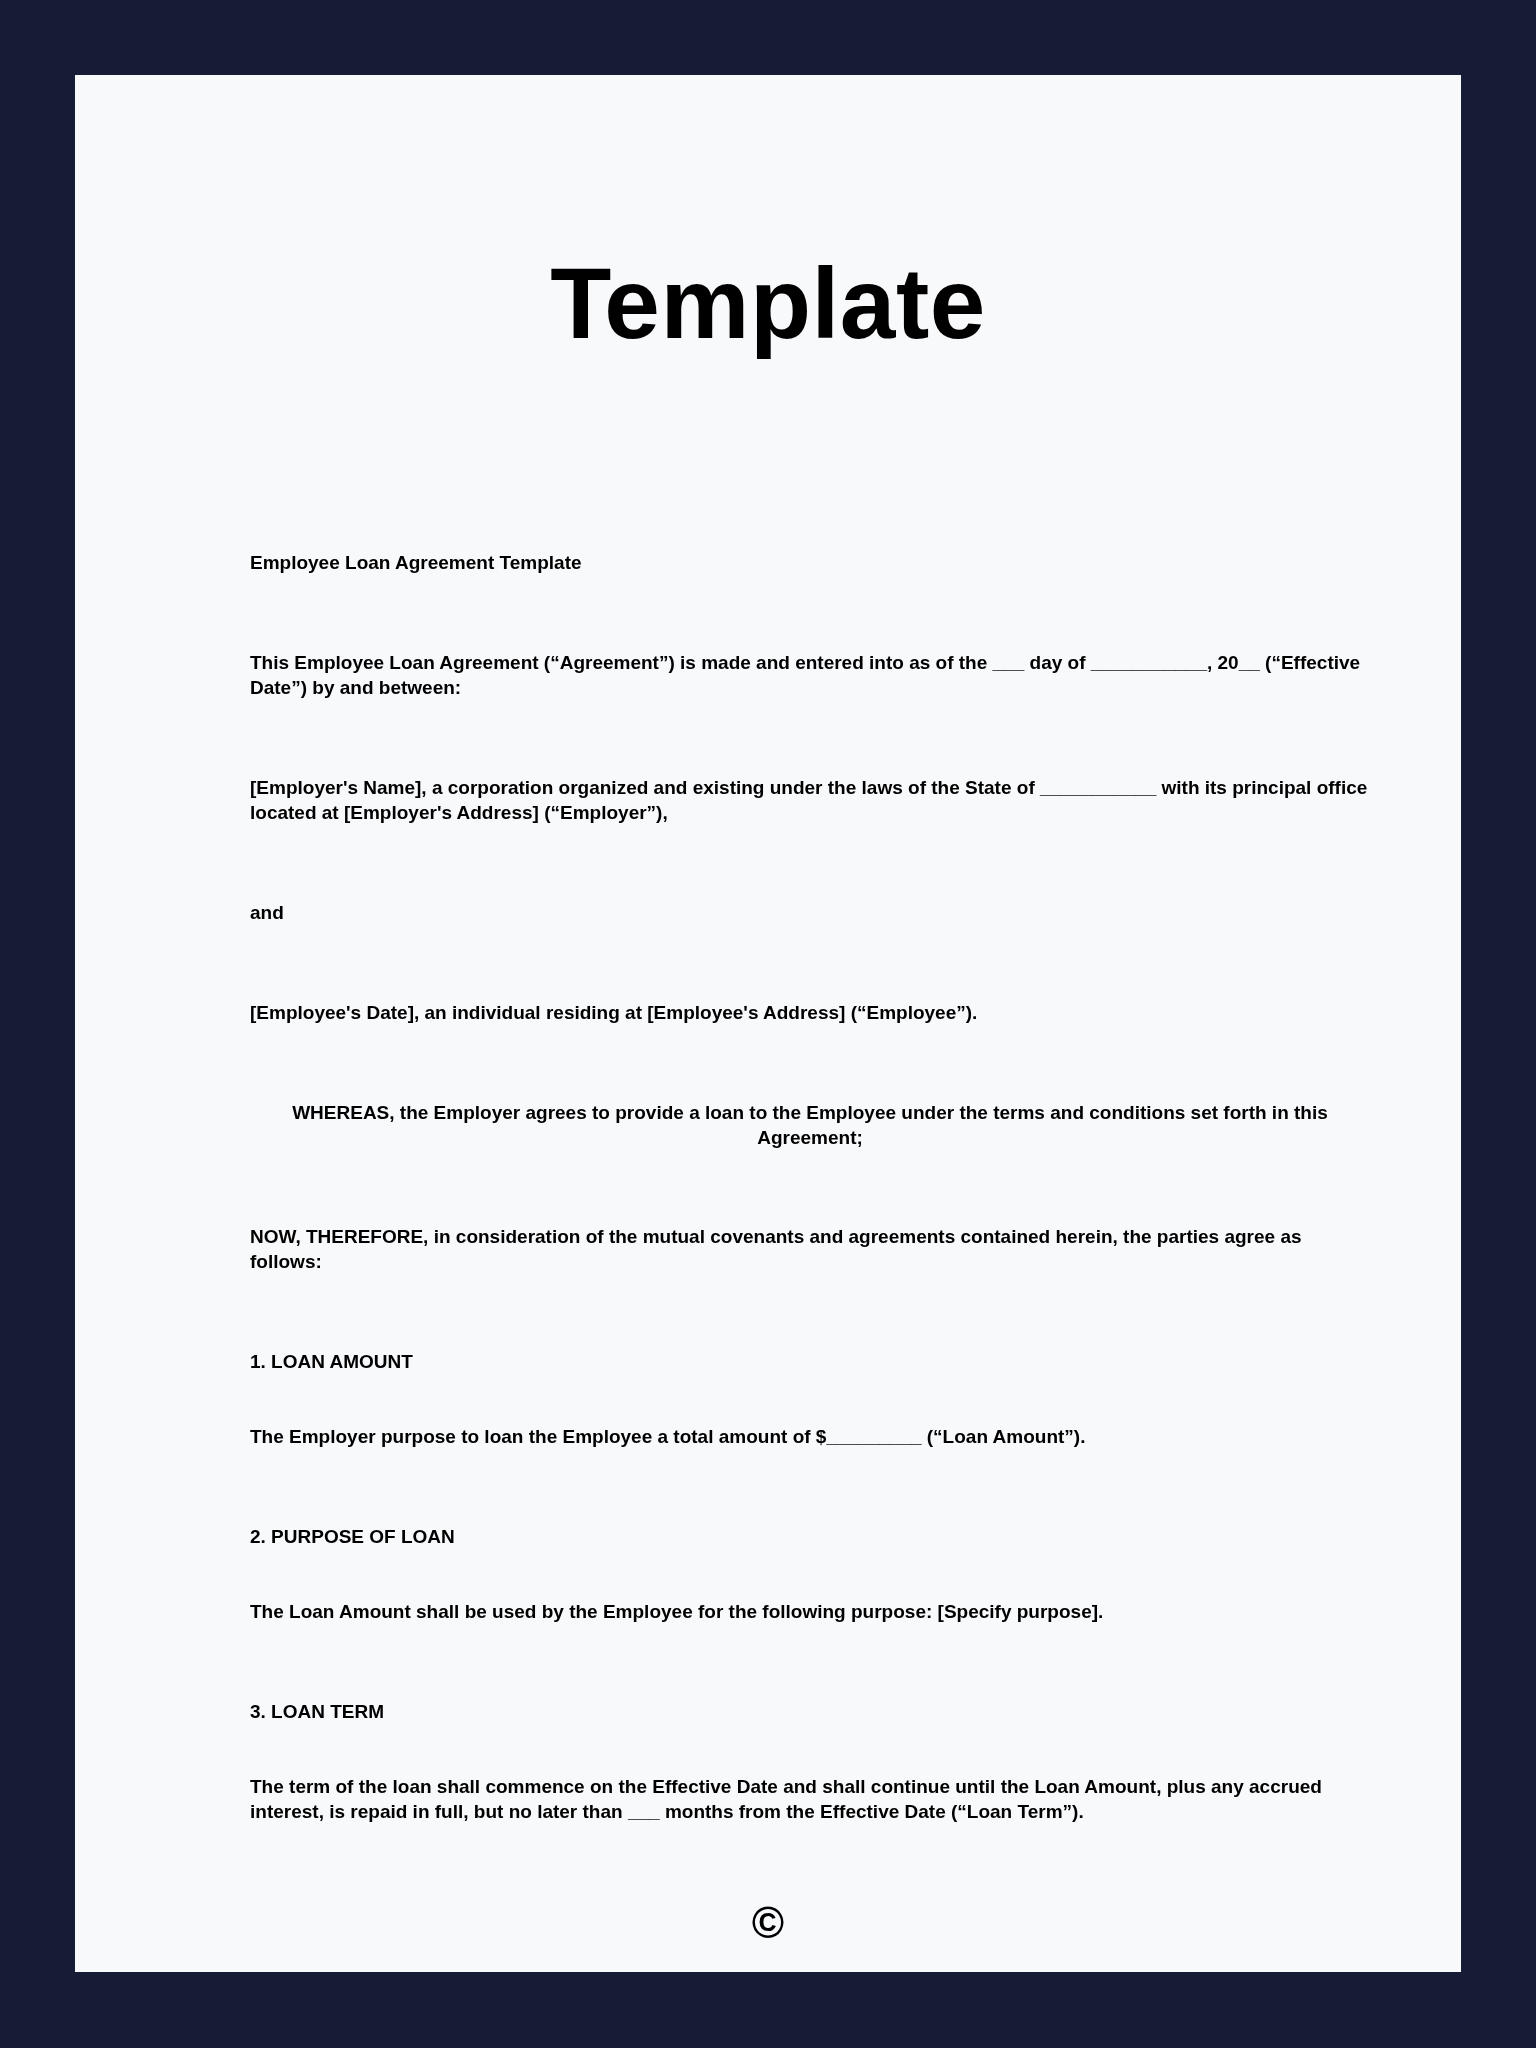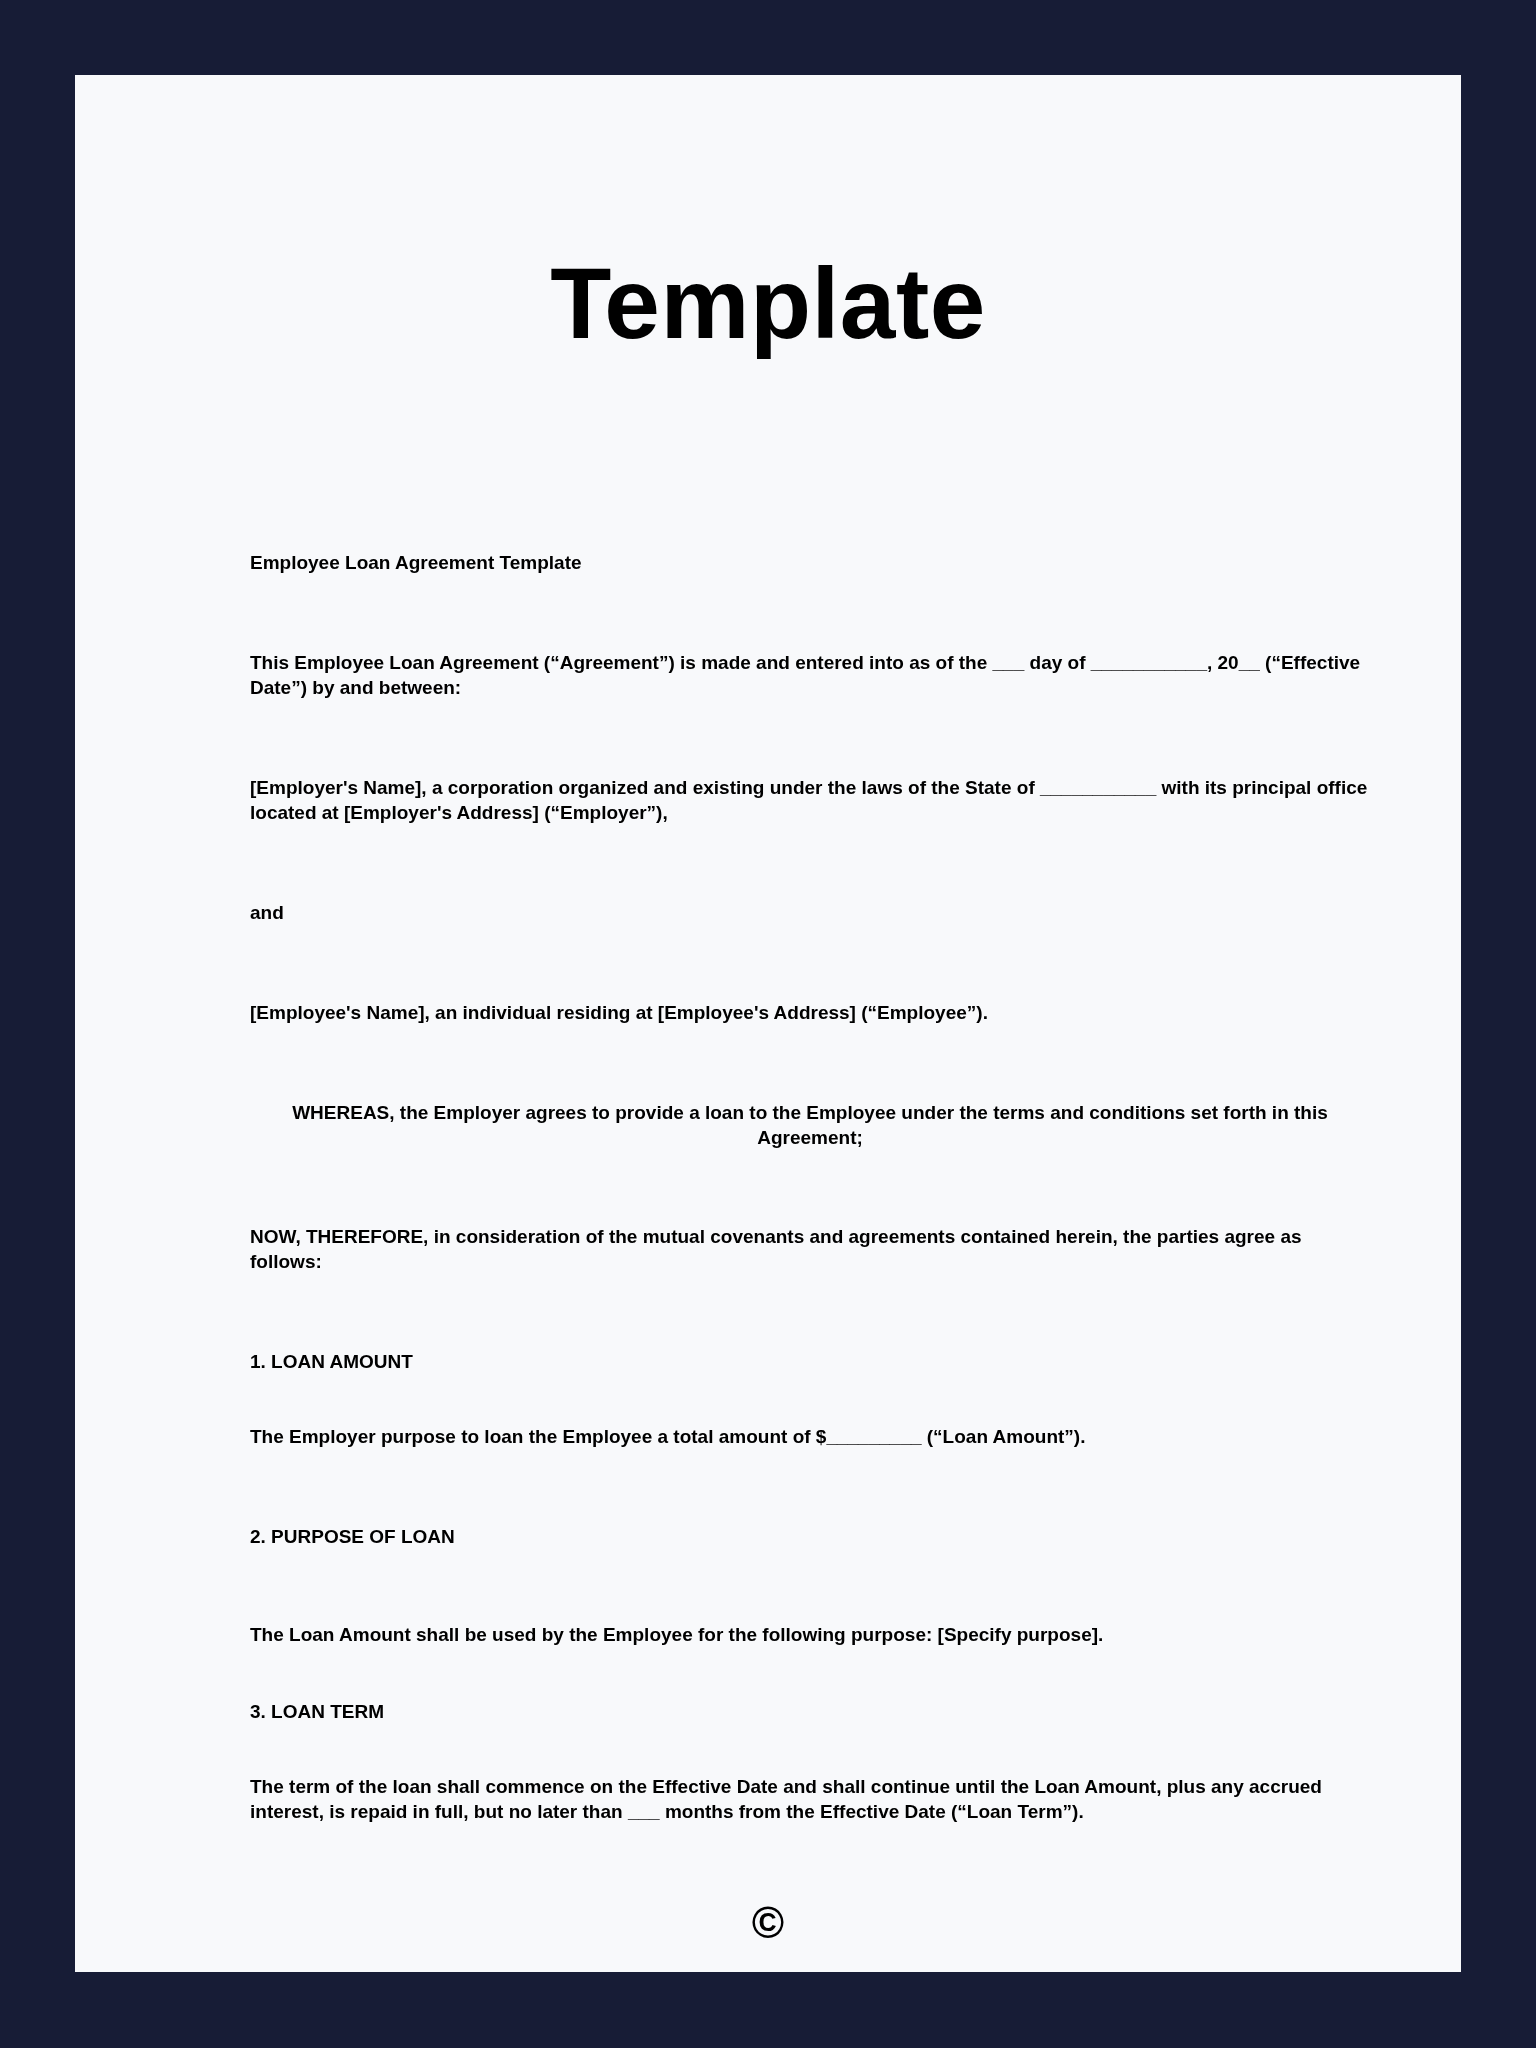--- a/index.html
+++ b/index.html
@@ -68,25 +68,25 @@
 <div class="page">
   <div class="title">
     <div>Template</div>
   </div>
 
   <div class="body">
     <p class="para" style="top:475px;">Employee Loan Agreement Template</p>
     <p class="para" style="top:575px;">This Employee Loan Agreement (“Agreement”) is made and entered into as of the ___ day of ___________, 20__ (“Effective Date”) by and between:</p>
     <p class="para" style="top:700px;">[Employer's Name], a corporation organized and existing under the laws of the State of ___________ with its principal office located at [Employer's Address] (“Employer”),</p>
     <p class="para" style="top:825px;">and</p>
-    <p class="para" style="top:925px;">[Employee's Name], an individual residing at [Employee's Address] (“Employee”).</p>
+    <p class="para" style="top:925px;">[Employee's Date], an individual residing at [Employee's Address] (“Employee”).</p>
     <p class="para" style="top:1025px;text-align:center;">WHEREAS, the Employer agrees to provide a loan to the Employee under the terms and conditions set forth in this Agreement;</p>
     <p class="para" style="top:1149px;">NOW, THEREFORE, in consideration of the mutual covenants and agreements contained herein, the parties agree as follows:</p>
     <p class="para" style="top:1274px;">1. LOAN AMOUNT</p>
     <p class="para" style="top:1349px;">The Employer purpose to loan the Employee a total amount of $_________ (“Loan Amount”).</p>
     <p class="para" style="top:1449px;">2. PURPOSE OF LOAN</p>
-    <p class="para" style="top:1524px;margin-top:23px;">The Loan Amount shall be used by the Employee for the following purpose: [Specify purpose].</p>
+    <p class="para" style="top:1524px;">The Loan Amount shall be used by the Employee for the following purpose: [Specify purpose].</p>
     <p class="para" style="top:1624px;">3. LOAN TERM</p>
     <p class="para" style="top:1699px;">The term of the loan shall commence on the Effective Date and shall continue until the Loan Amount, plus any accrued interest, is repaid in full, but no later than ___ months from the Effective Date (“Loan Term”).</p>
   </div>
 
   <div class="copyright">©</div>
 </div>
 
 </body></html>

